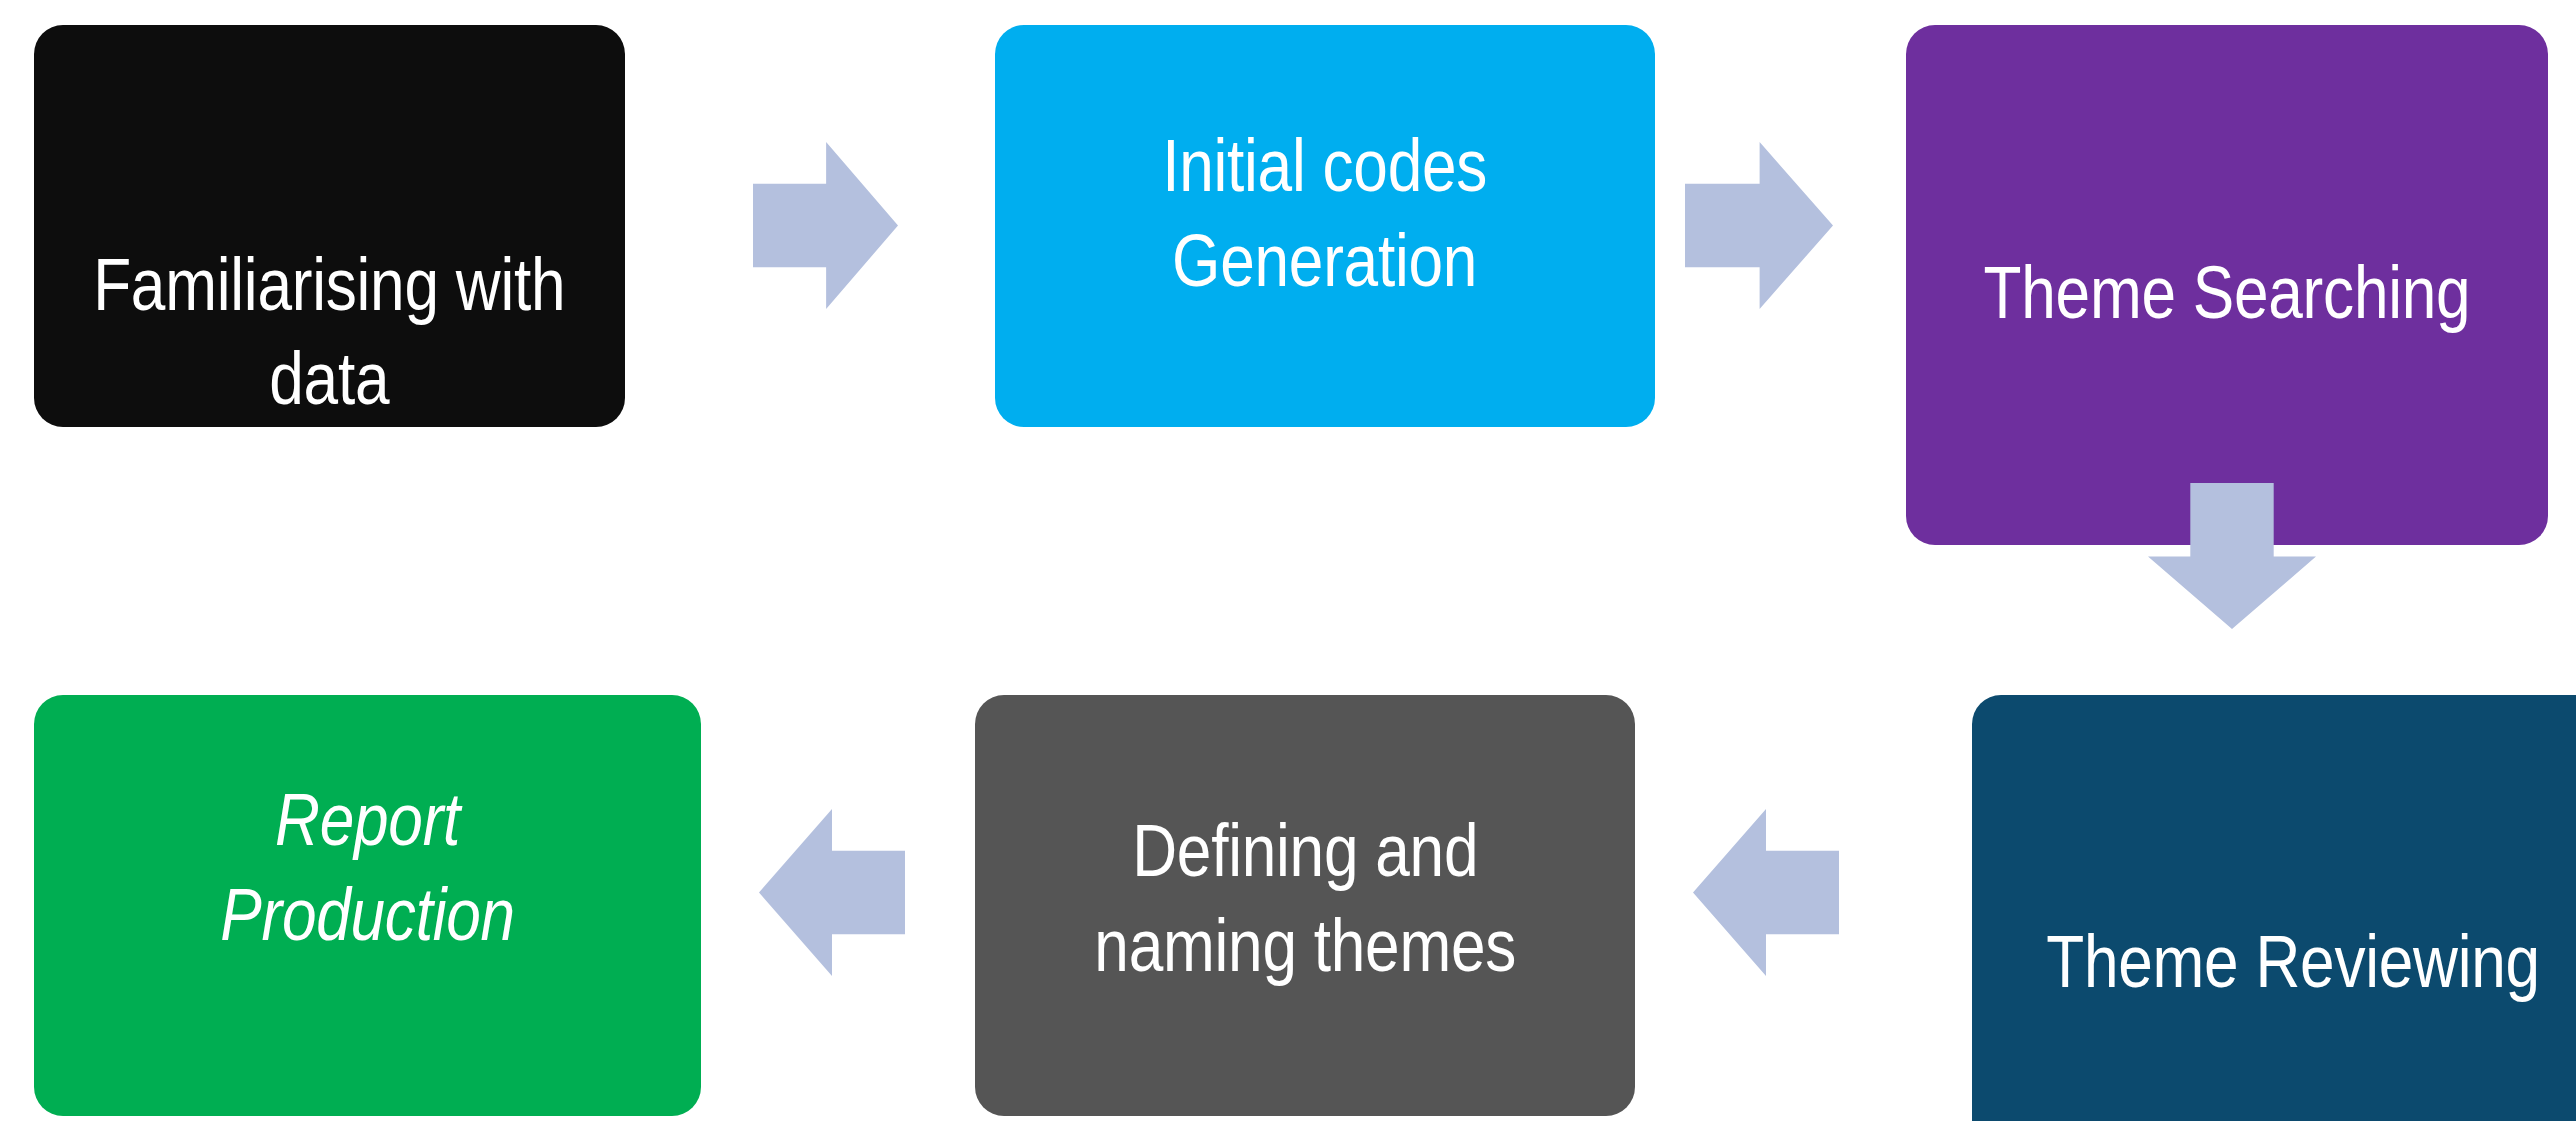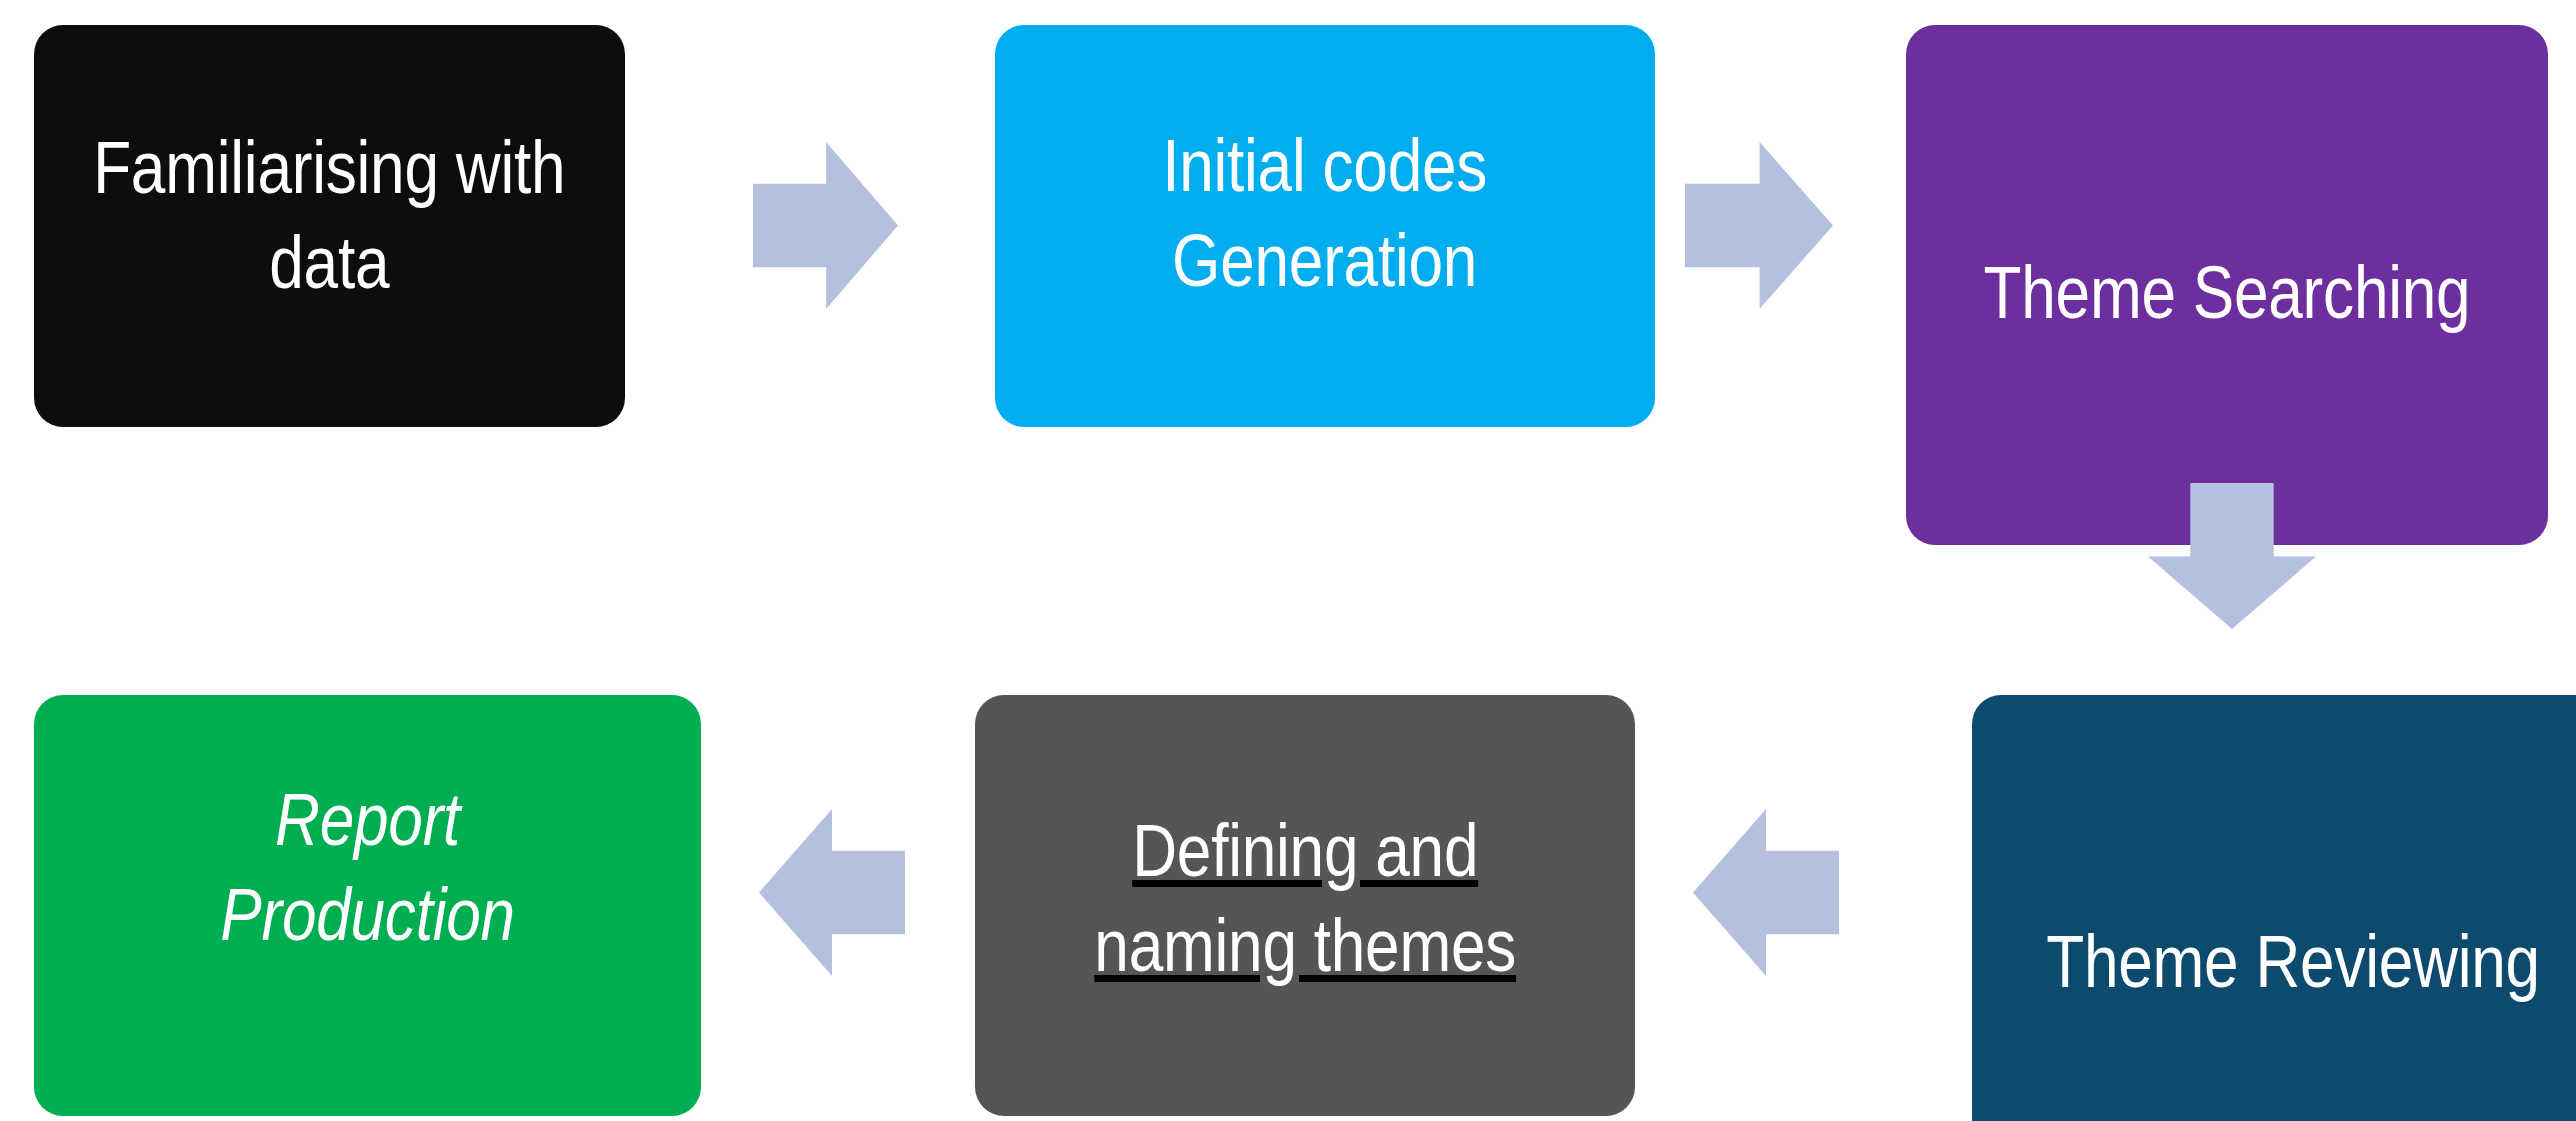--- a/index.html
+++ b/index.html
@@ -36,20 +36,21 @@
     transform-origin: center center;
     white-space: pre-line;
     padding: 0 11.2px;
     font-weight: 400;
   }
 
   
   #node-familiarising {
     left: 34px;  top: 25px;  width: 591px; height: 402px;
     background: #0D0D0D;
+    align-items: flex-end;
   }
   #node-familiarising .node-label { margin-top: -21px; }
 
   #node-initial-codes {
     left: 975px; top: 25px; width: 660px; height: 402px;
     background: #00AEEF;
     margin-left: 20px;
   }
   #node-initial-codes .node-label { margin-top: -24px; }
 
@@ -63,21 +64,20 @@
   #node-report-production {
     left: 34px;  top: 695px; width: 667px; height: 421px;
     background: #00AE52;
     font-style: italic;
   }
   #node-report-production .node-label { margin-top: -76px; }
 
   #node-defining-naming {
     left: 975px; top: 695px; width: 660px; height: 421px;
     background: #555555;
-    text-decoration: underline;
   }
   #node-defining-naming .node-label { margin-top: -13.7px; }
 
   #node-theme-reviewing {
     left: 1972px; top: 695px; width: 642px; height: 524px;
     background: #0c4a6e;
   }
   #node-theme-reviewing .node-label { margin-top: 11.2px; }
 
   

